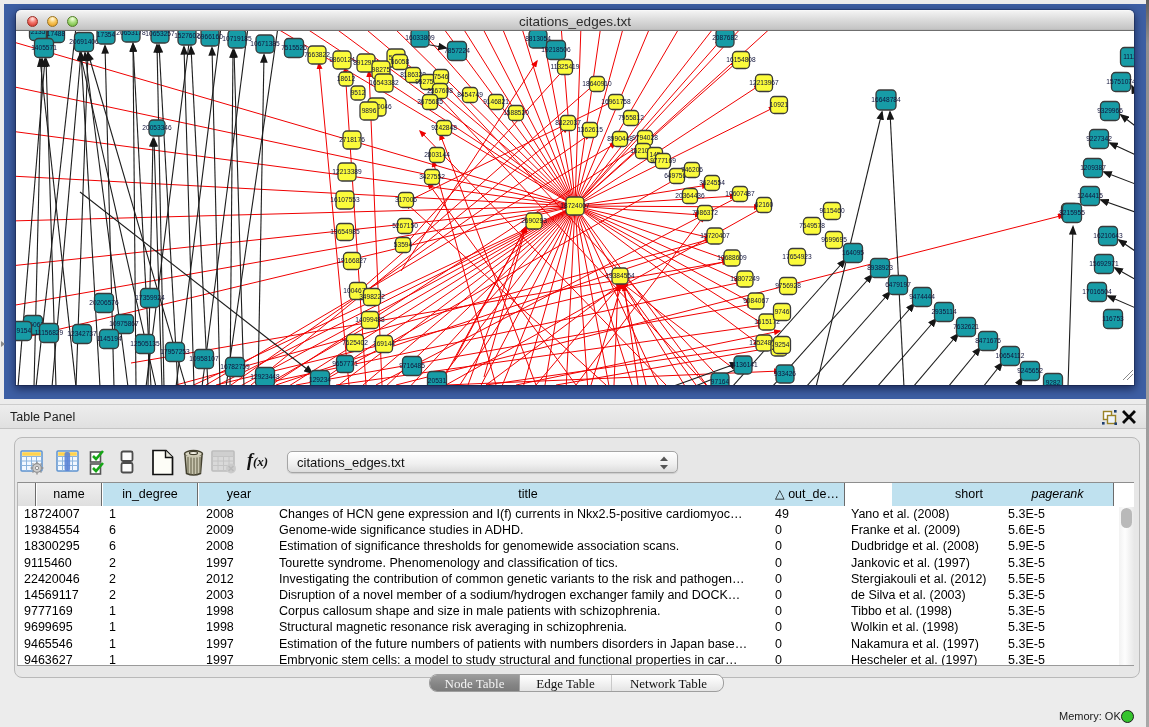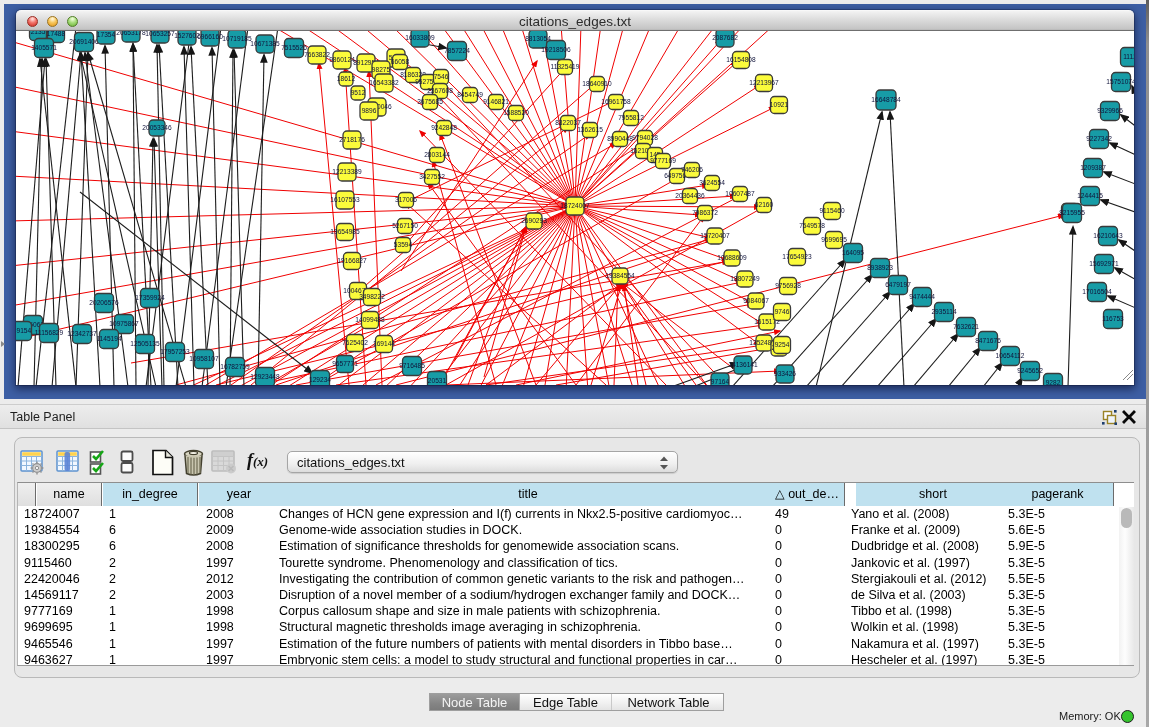--- a/index.html
+++ b/index.html
@@ -38,22 +38,22 @@
 .hgray{background:linear-gradient(#efefef,#dfdfdf);}
 #vscroll{position:absolute;left:1119px;top:507px;width:15px;height:158px;
  background:linear-gradient(90deg,#f2f2f2,#fdfdfd 40%,#e8e8e8);}
 #vthumb{position:absolute;left:2px;top:1px;width:11px;height:20px;border-radius:6px;background:#b9b9b9;}
 #tblclip{position:absolute;left:18px;top:506px;width:1101px;height:159px;overflow:hidden;background:#fff;}
 .trow{position:absolute;left:0;width:1101px;height:16px;font-size:12.5px;color:#000;}
 .trow span{position:absolute;top:0;white-space:nowrap;overflow:hidden;}
 .c1{left:6px;}.c2{left:91px;}.c3{left:188px;}.c4{left:261px;width:487px;}
 .c5{left:757px;}.c6{left:833px;width:170px;}.c7{left:990px;}
 
-#tabs{position:absolute;left:429px;top:693px;width:295px;height:18px;border:1px solid #9e9e9e;border-radius:0;
- background:linear-gradient(#ffffff,#f1f1f1 55%,#e4e4e4);font-size:13px;overflow:hidden;}
+#tabs{position:absolute;left:429px;top:674px;width:295px;height:18px;border:1px solid #9e9e9e;border-radius:8px;
+ background:linear-gradient(#ffffff,#f1f1f1 55%,#e4e4e4);font-size:13px;overflow:hidden;font-family:Liberation Serif, serif;}
 #tabs .seg{position:absolute;top:0;height:18px;line-height:17px;text-align:center;color:#111;}
 #seg1{left:0;width:89px;background:linear-gradient(#9c9c9c,#848484 55%,#787878);color:#f4f4f4 !important;}
 #seg2{left:89px;width:92px;border-left:1px solid #a8a8a8;}
 #seg3{left:181px;width:114px;border-left:1px solid #c9c9c9;}
 #status .mem{position:absolute;left:1059px;top:710px;font-size:11px;color:#1a1a1a;text-align:right;}
 #memdot{position:absolute;left:1121px;top:710px;width:13px;height:13px;border-radius:50%;
  background:#35c42e;border:1.4px solid #1e1e1e;}
 .icon{position:absolute;top:449px;}
 </style></head>
 <body>
@@ -579,37 +579,37 @@
         <path d="M3 10 L7 14.5 L11 10 Z" fill="#555"></path>
    </svg>
  </div>
  <div id="tbl"></div>
  <div class="hd hgray" style="left:18px;width:18px;"></div>
  <div class="hd hgray" style="left:37px;width:65px;">name</div>
  <div class="hd" style="left:103px;width:95px;">in_degree</div>
  <div class="hd" style="left:199px;width:81px;">year</div>
  <div class="hd" style="left:274px;width:509px;">title</div>
  <div class="hd" style="left:770px;width:75px;">△ out_de…</div>
- <div class="hd" style="left:856px;width:155px;">short</div>
- <div class="hd" style="left:1002px;width:112px;">pagerank</div>
+ <div class="hd" style="left:892px;width:155px;">short</div>
+ <div class="hd" style="left:1002px;width:112px;font-style:italic;">pagerank</div>
  <div id="tblclip">
 <div class="trow" style="top:1.0px;">
 <span class="c1">18724007</span>
         <span class="c2">1</span>
         <span class="c3">2008</span>
 <span class="c4">Changes of HCN gene expression and I(f) currents in Nkx2.5-positive cardiomyoc…</span>
         <span class="c5">49</span>
         <span class="c6">Yano et al. (2008)</span>
         <span class="c7">5.3E-5</span>
       </div>
 <div class="trow" style="top:17.2px;">
 <span class="c1">19384554</span>
         <span class="c2">6</span>
         <span class="c3">2009</span>
-<span class="c4">Genome-wide association studies in DOCK.</span>
+<span class="c4">Genome-wide significance studies in ADHD.</span>
         <span class="c5">0</span>
         <span class="c6">Franke et al. (2009)</span>
         <span class="c7">5.6E-5</span>
       </div>
 <div class="trow" style="top:33.4px;">
 <span class="c1">18300295</span>
         <span class="c2">6</span>
         <span class="c3">2008</span>
 <span class="c4">Estimation of significance thresholds for genomewide association scans.</span>
         <span class="c5">0</span>
@@ -649,30 +649,30 @@
         <span class="c3">1998</span>
 <span class="c4">Corpus callosum shape and size in male patients with schizophrenia.</span>
         <span class="c5">0</span>
         <span class="c6">Tibbo et al. (1998)</span>
         <span class="c7">5.3E-5</span>
       </div>
 <div class="trow" style="top:114.4px;">
 <span class="c1">9699695</span>
         <span class="c2">1</span>
         <span class="c3">1998</span>
-<span class="c4">Structural magnetic thresholds image averaging in schizophrenia.</span>
+<span class="c4">Structural magnetic resonance risk averaging in schizophrenia.</span>
         <span class="c5">0</span>
         <span class="c6">Wolkin et al. (1998)</span>
         <span class="c7">5.3E-5</span>
       </div>
 <div class="trow" style="top:130.6px;">
 <span class="c1">9465546</span>
         <span class="c2">1</span>
         <span class="c3">1997</span>
-<span class="c4">Estimation of the future numbers of patients with mental disorders in Tibbo base…</span>
+<span class="c4">Estimation of the future numbers of patients with numbers disorders in Japan base…</span>
         <span class="c5">0</span>
         <span class="c6">Nakamura et al. (1997)</span>
         <span class="c7">5.3E-5</span>
       </div>
 <div class="trow" style="top:146.8px;">
 <span class="c1">9463627</span>
         <span class="c2">1</span>
         <span class="c3">1997</span>
 <span class="c4">Embryonic stem cells: a model to study structural and functional properties in car…</span>
         <span class="c5">0</span>

